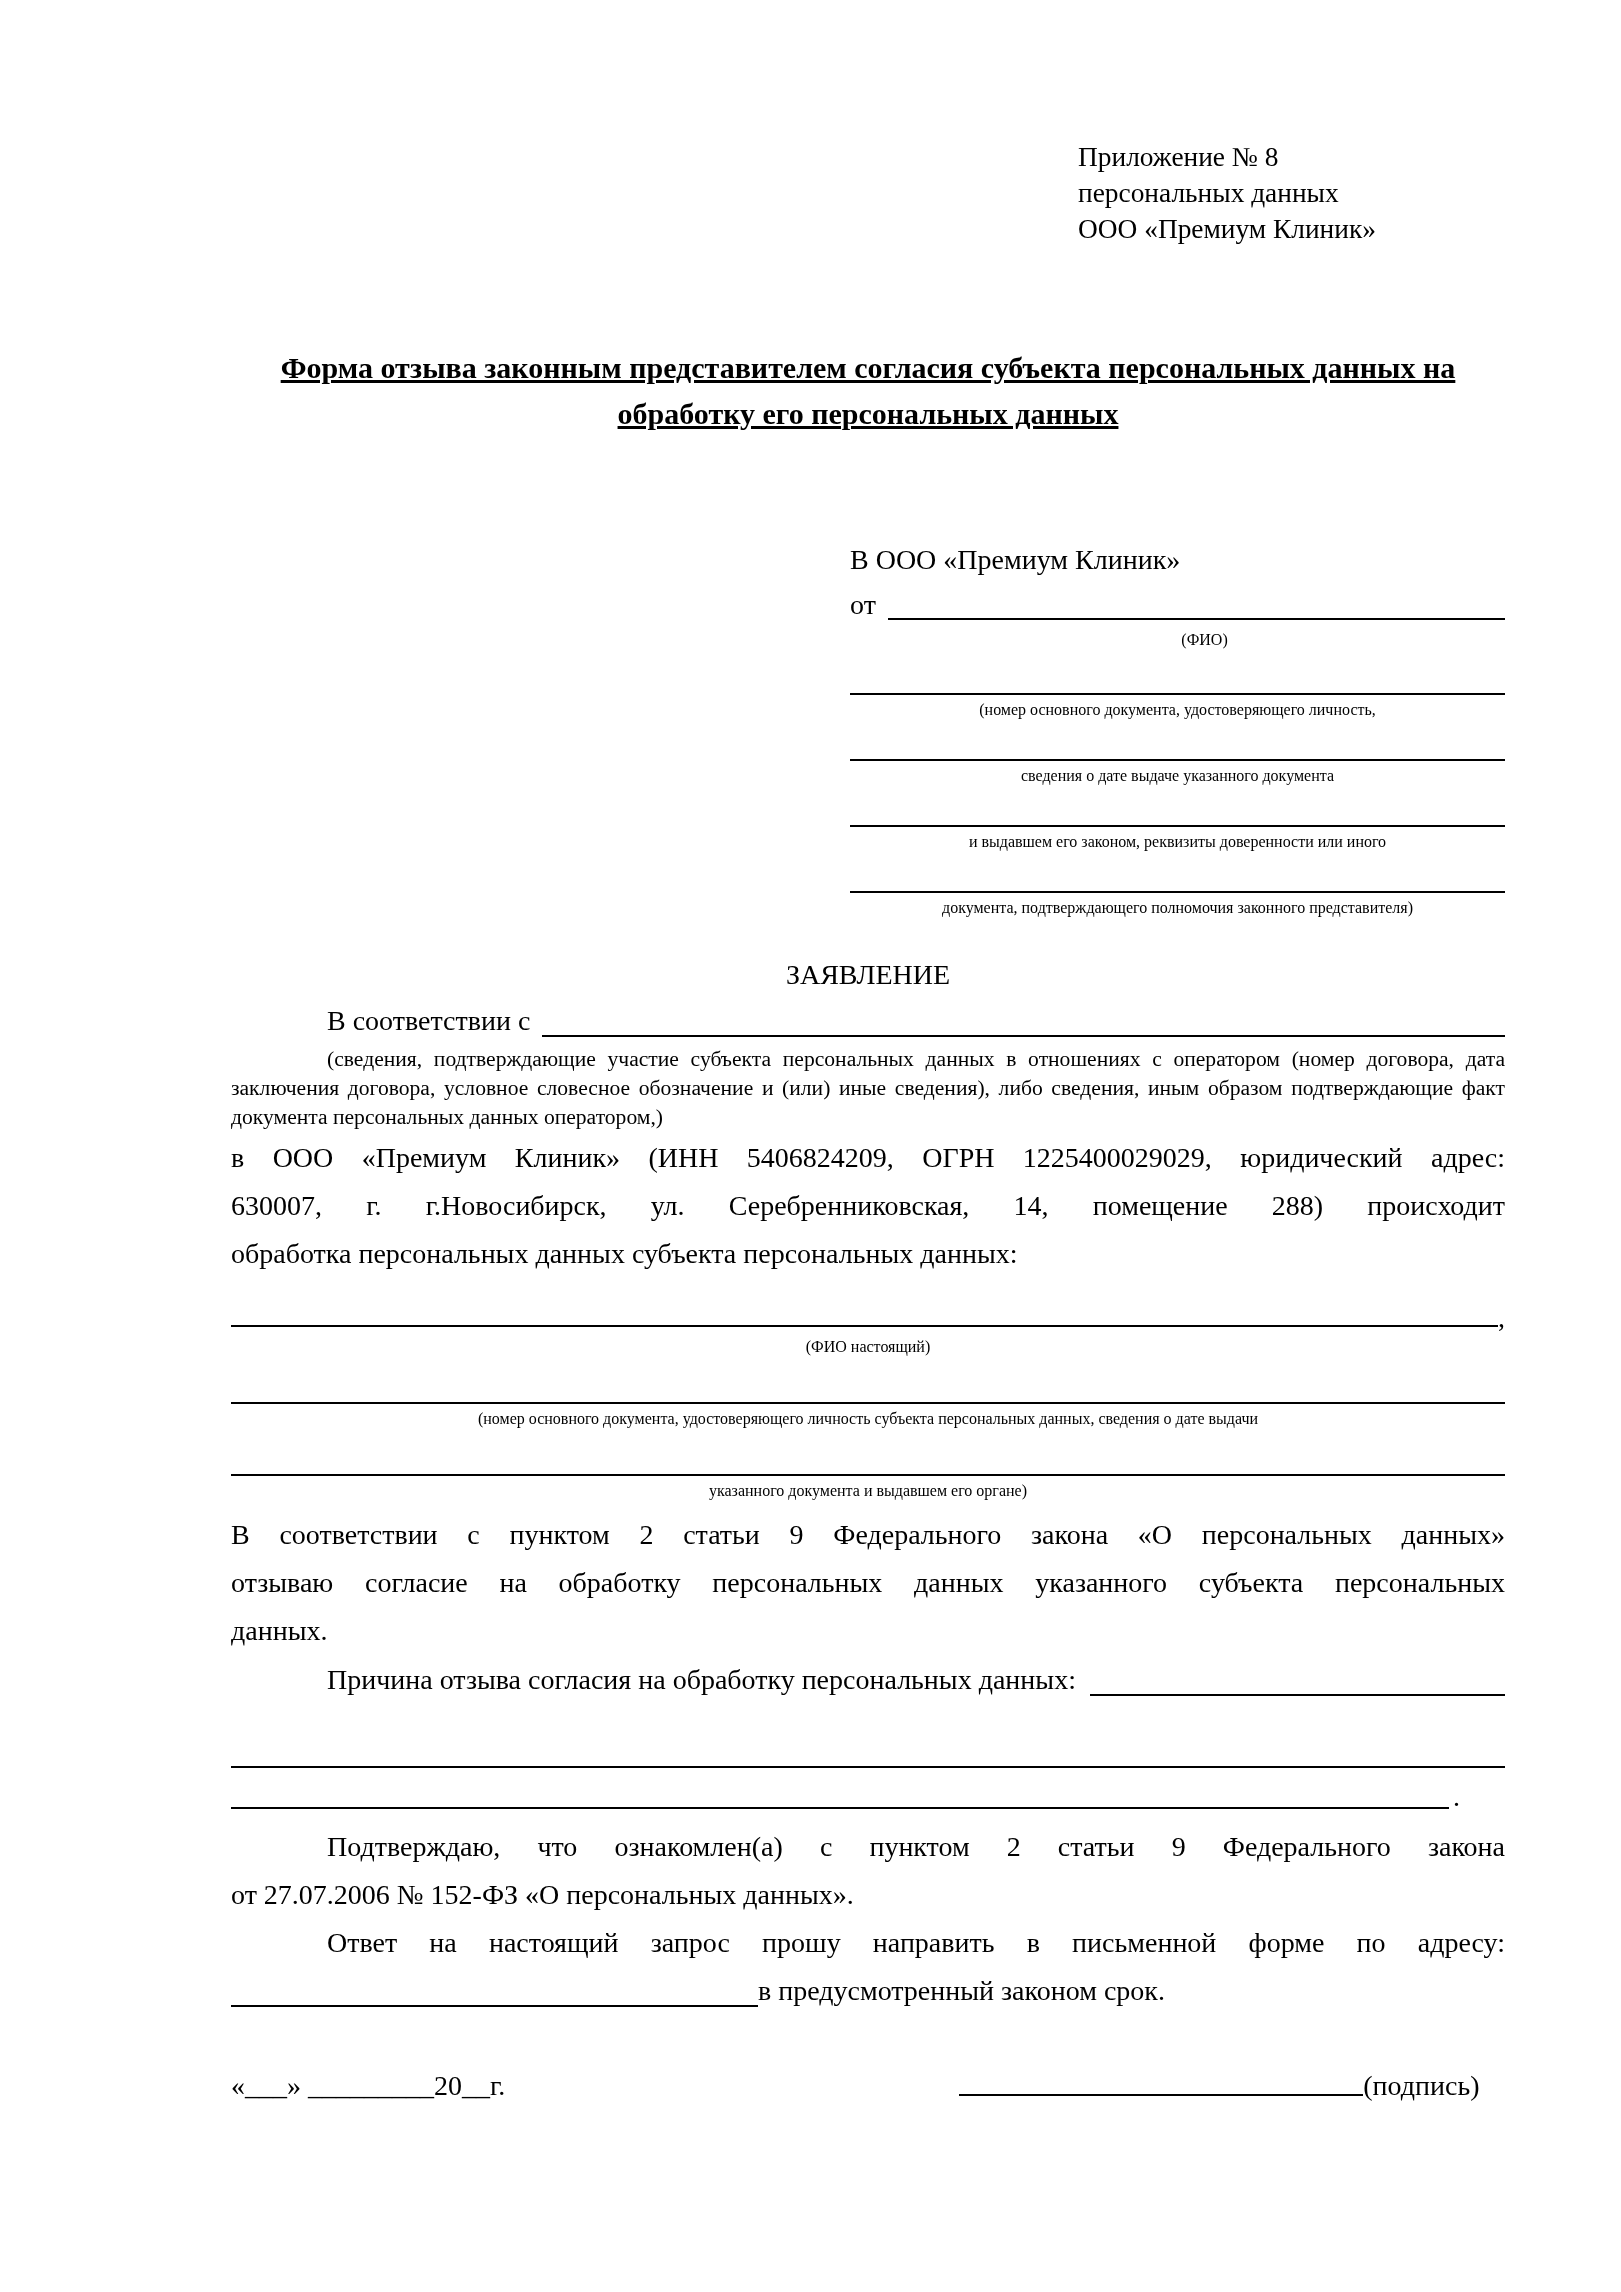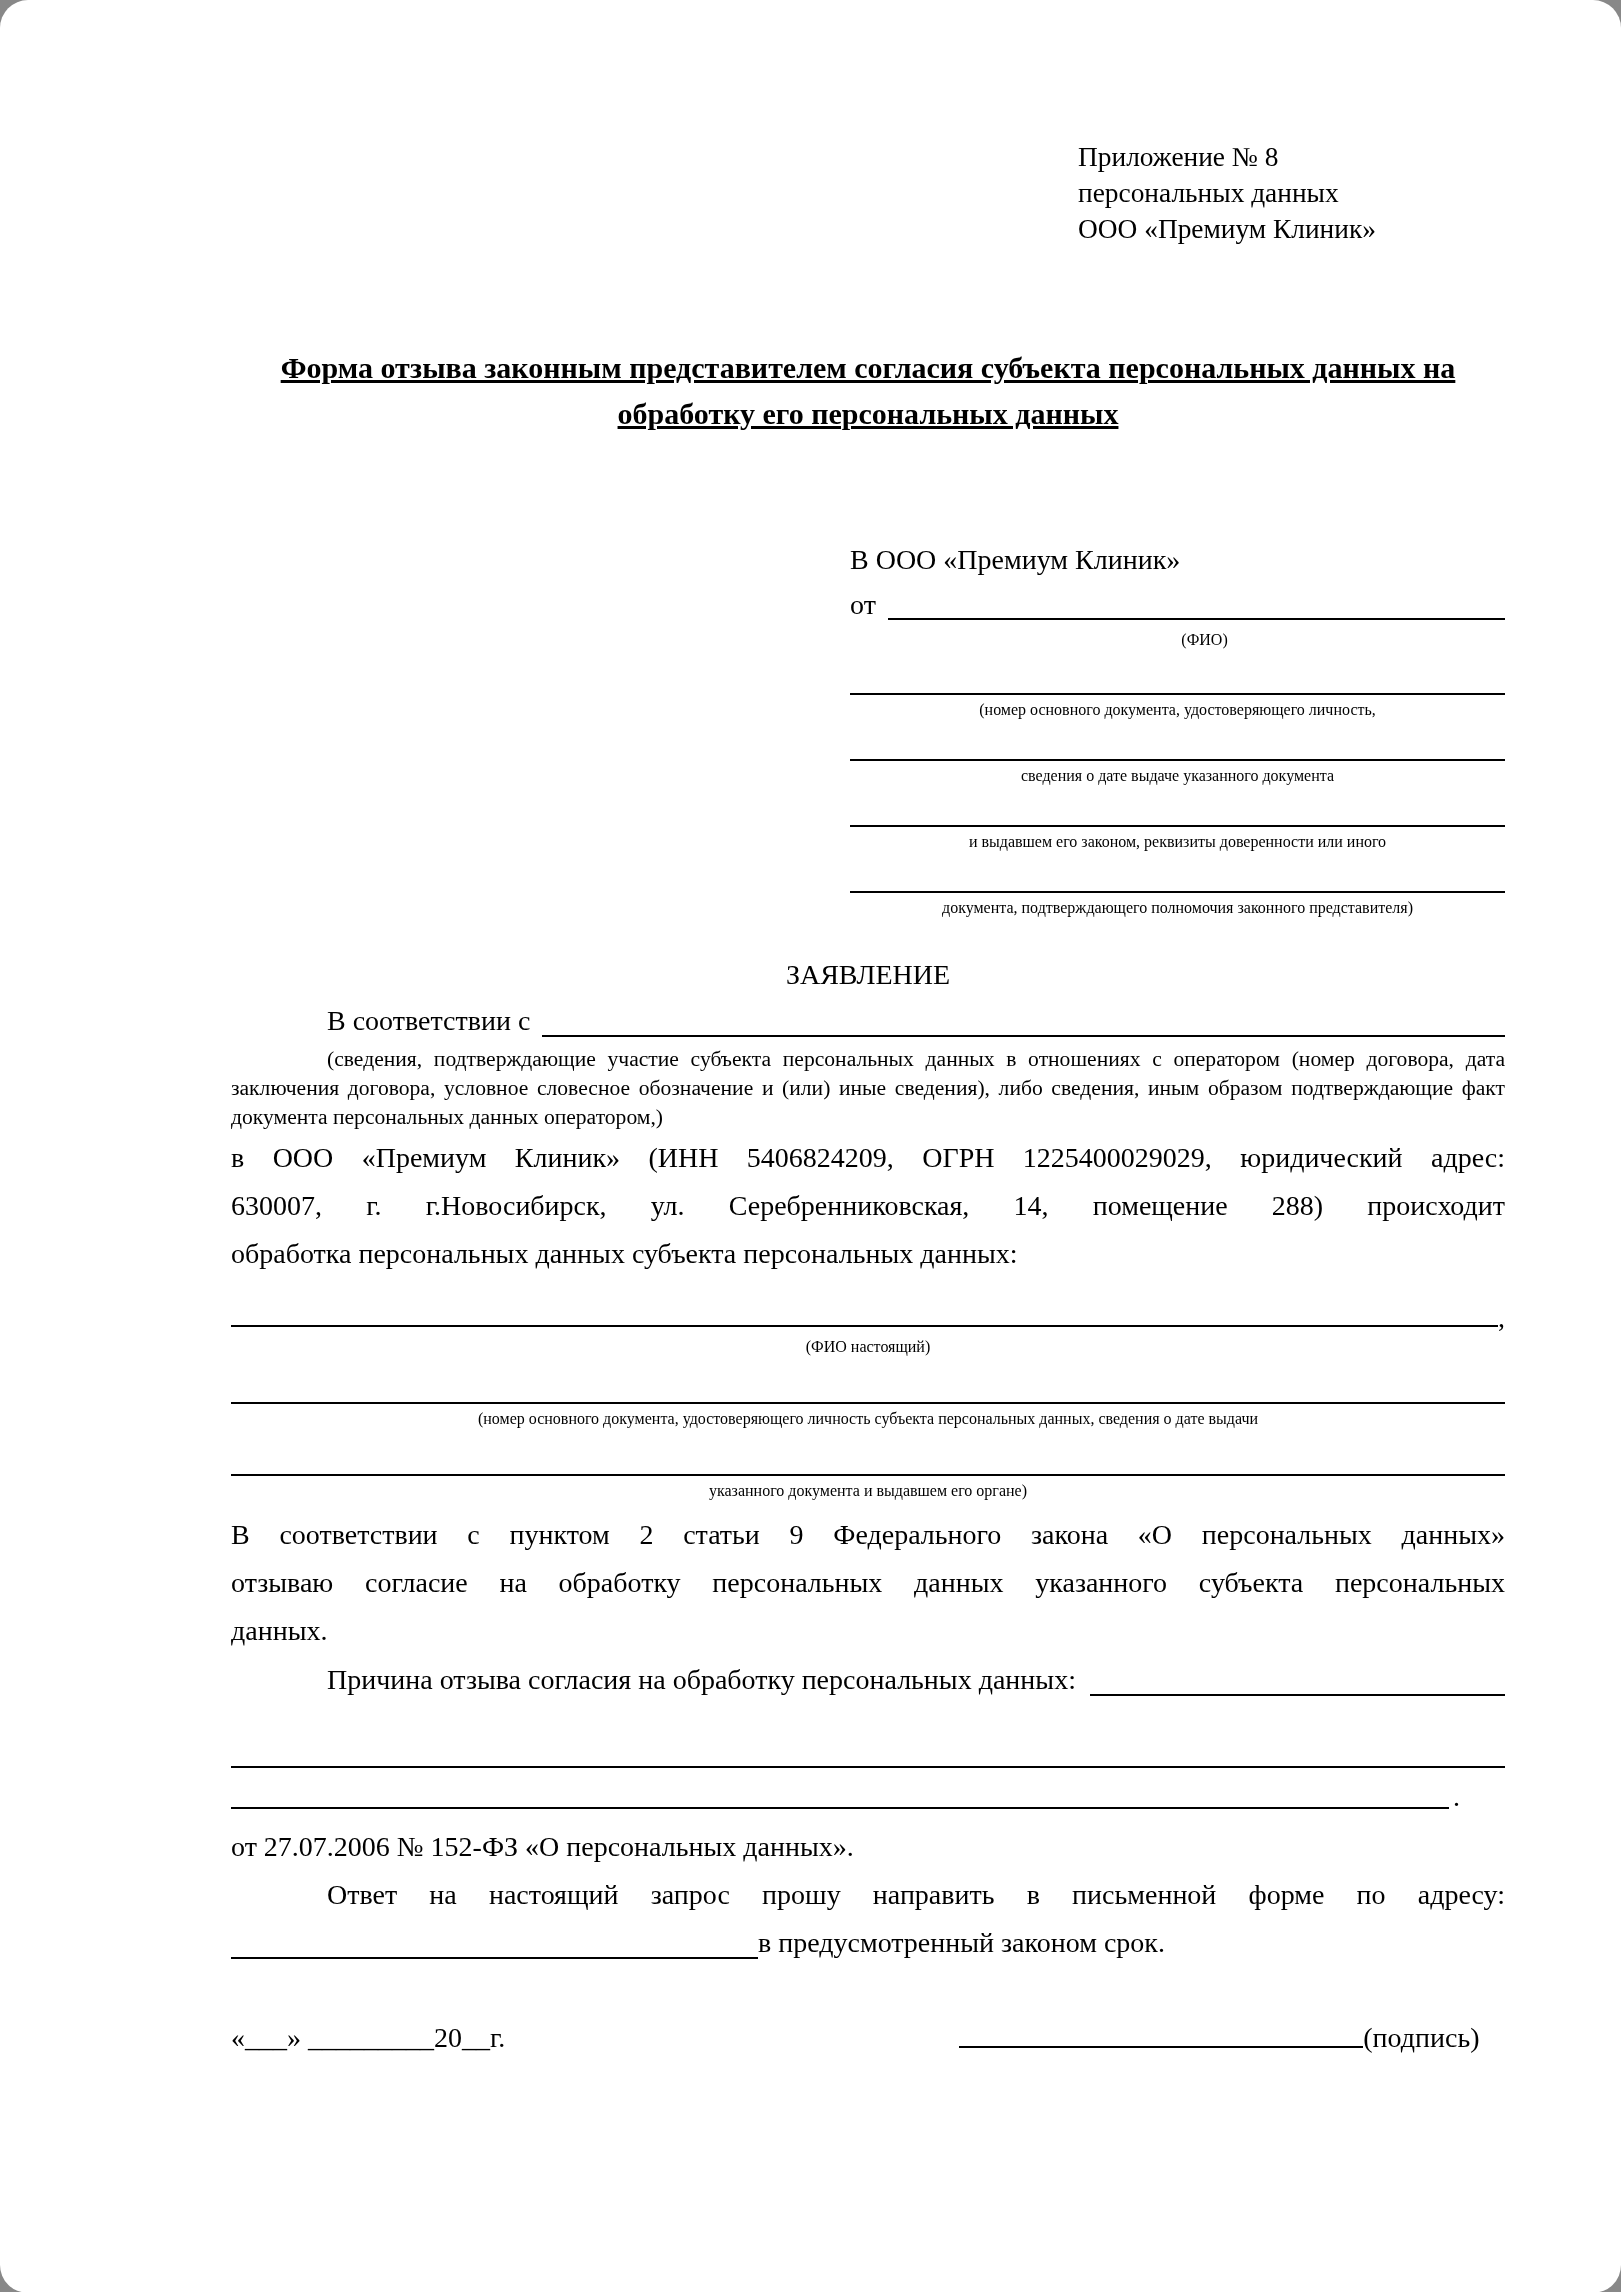--- a/index.html
+++ b/index.html
@@ -6,21 +6,20 @@
   .page{
     position:relative;
     width:1621px;height:2293px;
     margin:0 auto;
     background:#ffffff;
     box-sizing:border-box;
     padding:139px 116px 39px 231px;
     font-family:"Liberation Serif","DejaVu Serif",serif;
     color:#000;
     overflow:hidden;
-    border-radius:28px;
   }
   
   .appendix{margin-left:847px;width:431px;font-size:27.4px;line-height:36px;white-space:nowrap;}
   
   .doc-title{margin-top:98px;font-size:30px;line-height:46px;font-weight:bold;text-align:center;text-decoration:underline;}
   
   .addr{margin-top:102px;margin-left:619px;width:655px;font-size:28px;}
   .addr-to{line-height:41px;}
   .fill{flex:1 1 auto;border-bottom:2.9px solid #000;margin-bottom:4.9px;}
   .addr-from{display:flex;line-height:41px;margin-top:3.9px;}
@@ -135,20 +134,21 @@
     <span class="fill"></span>
   </div>
 
   <div class="blank b-r1"></div>
   <div class="b-r2-row">
     <span class="b-r2"></span>
     <span class="suffix">.</span>
   </div>
 
   <div class="bodyl confirm">
+    <div class="jl ind" style="padding-left:96px;">Подтверждаю, что ознакомлен(а) с пунктом 2 статьи 9 Федерального закона</div>
     <div>от 27.07.2006 № 152-ФЗ «О персональных данных».</div>
   </div>
 
   <div class="bodyl jl" style="padding-left:96px;">Ответ на настоящий запрос прошу направить в письменной форме по адресу:</div>
   <div class="reply-line">
     <span class="addr-fill"></span>
     <span>в предусмотренный законом срок.</span>
   </div>
 
   <div class="footer">

